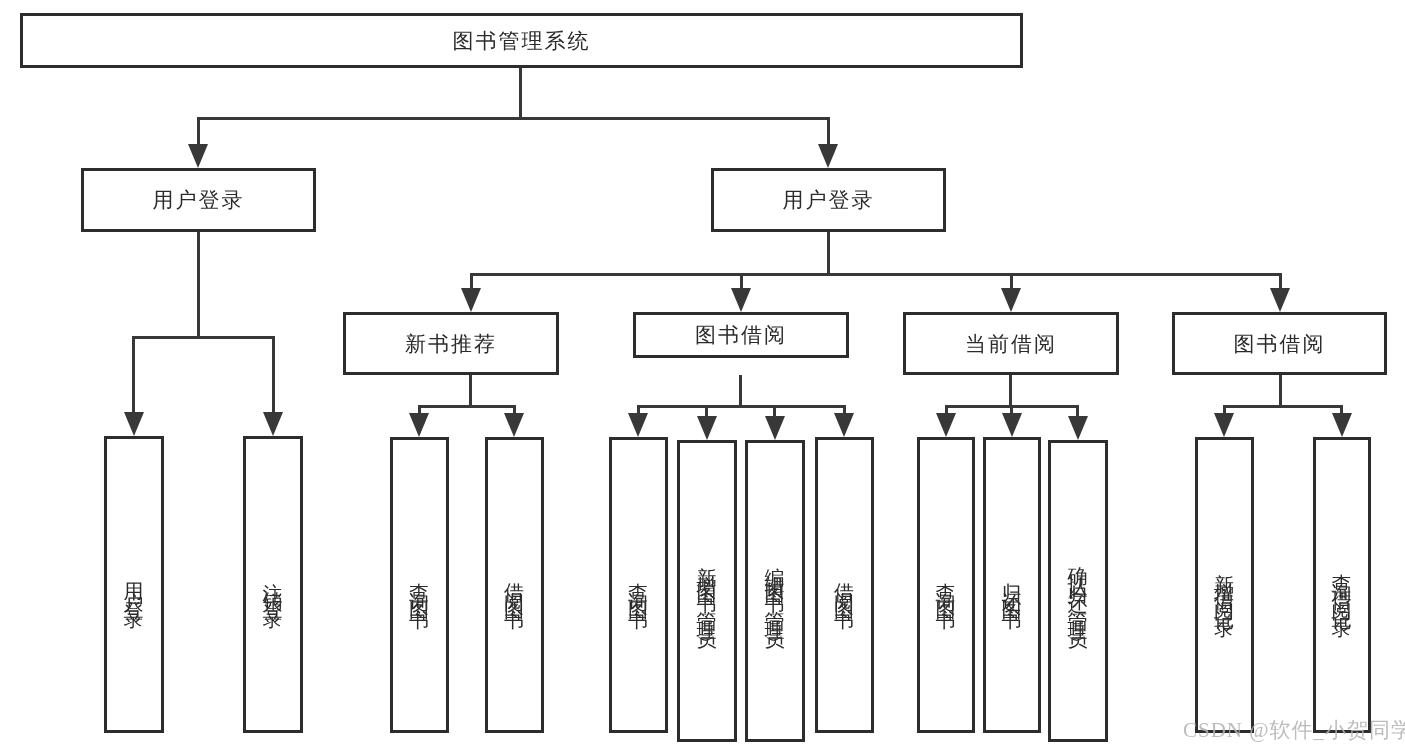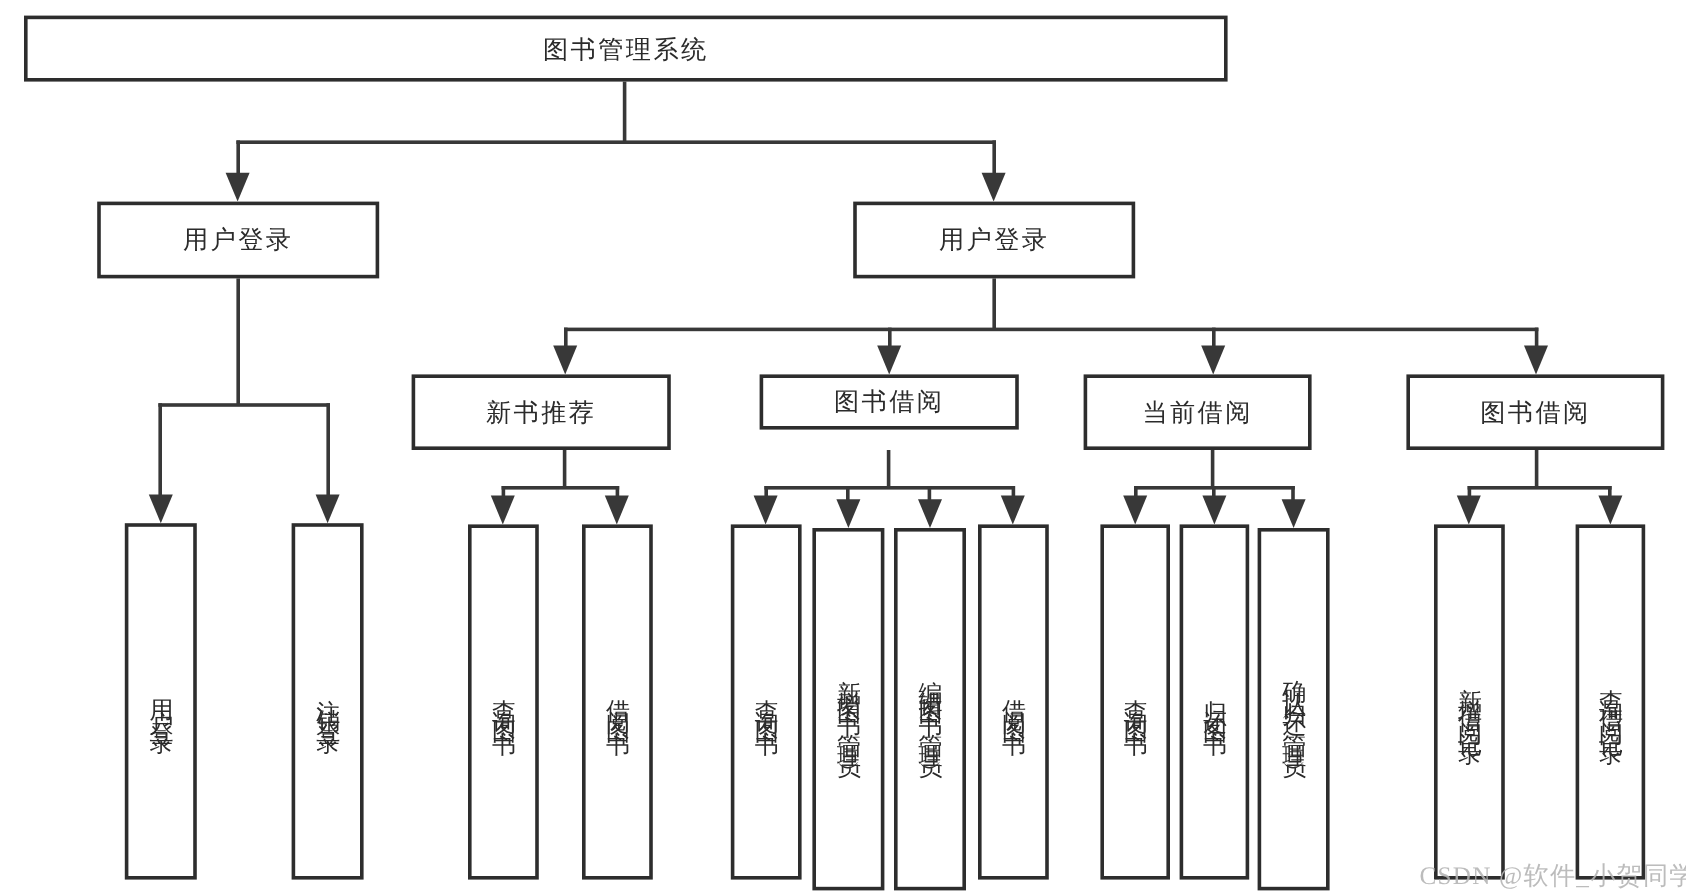--- a/index.html
+++ b/index.html
@@ -60,21 +60,21 @@
   <div class="tri" style="left:461px;top:288px;"></div>
   <div class="vl" style="left:740px;top:273px;height:18px;"></div>
   <div class="tri" style="left:731px;top:288px;"></div>
   <div class="vl" style="left:1010px;top:273px;height:18px;"></div>
   <div class="tri" style="left:1001px;top:288px;"></div>
   <div class="vl" style="left:1279px;top:273px;height:18px;"></div>
   <div class="tri" style="left:1270px;top:288px;"></div>
 
   <div class="node hnode" style="left:343px;top:312px;width:216px;height:63px;">新书推荐</div>
   <div class="node hnode" style="left:633px;top:312px;width:216px;height:46px;">图书借阅</div>
-  <div class="node hnode" style="left:903px;top:312px;width:190px;height:63px;">当前借阅</div>
+  <div class="node hnode" style="left:903px;top:312px;width:216px;height:63px;">当前借阅</div>
   <div class="node hnode" style="left:1172px;top:312px;width:215px;height:63px;">图书借阅</div>
 
   <div class="vl" style="left:469px;top:375px;height:32px;"></div>
   <div class="hl" style="left:418px;top:405px;width:98px;"></div>
   <div class="vl" style="left:418px;top:405px;height:12px;"></div>
   <div class="tri" style="left:409px;top:413px;"></div>
   <div class="vl" style="left:513px;top:405px;height:12px;"></div>
   <div class="tri" style="left:504px;top:413px;"></div>
 
   <div class="vl" style="left:739px;top:375px;height:32px;"></div>

